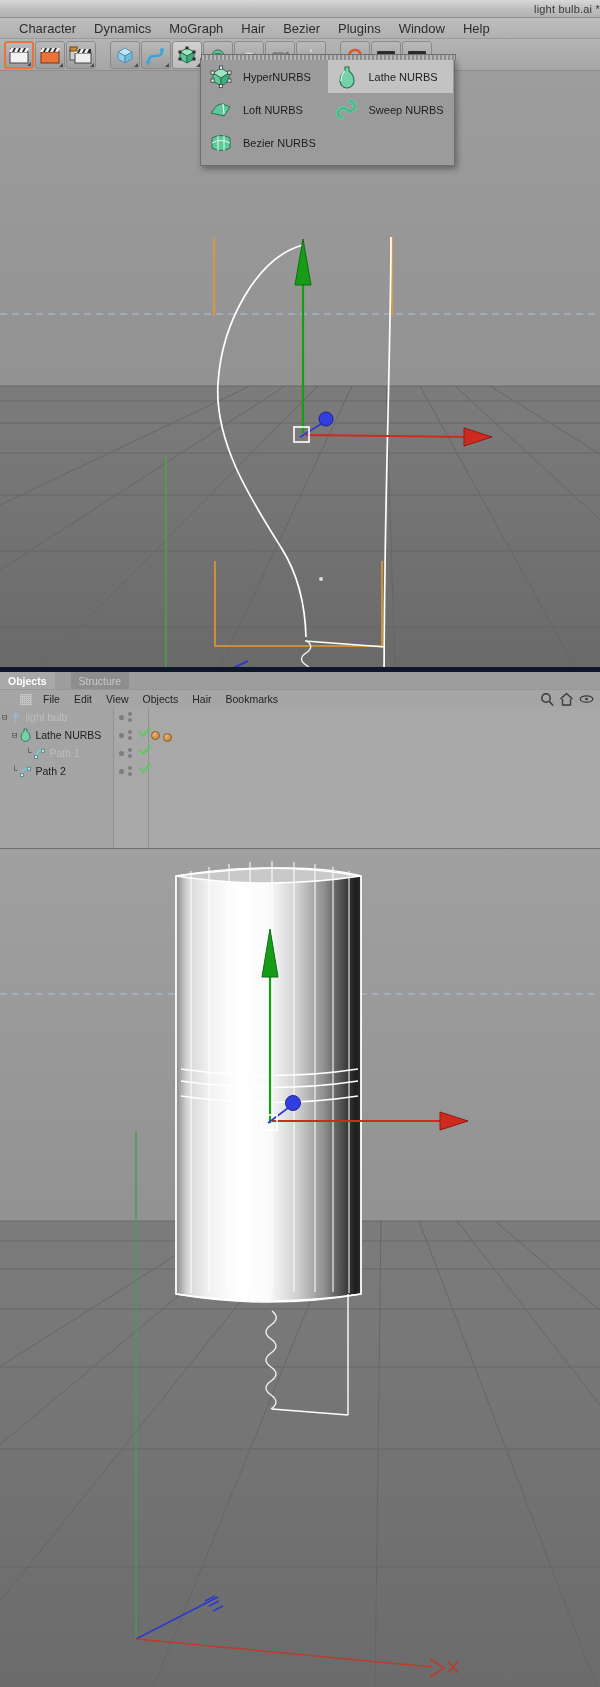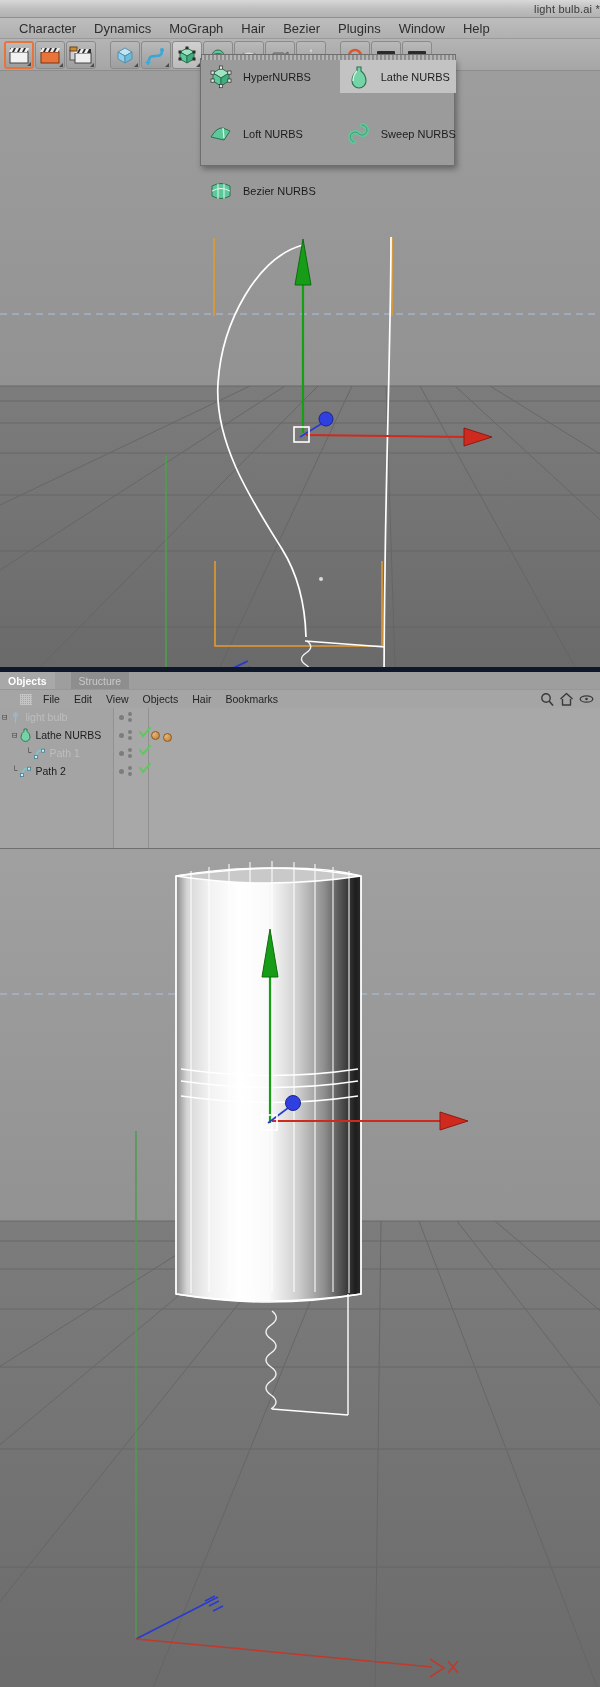--- a/index.html
+++ b/index.html
@@ -71,21 +71,20 @@
     left: 200px; top: 58px;
     width: 255px; height: 108px;
     background: #9b9b9b;
     border: 1px solid #6e6e6e;
     box-shadow: 2px 3px 6px rgba(0,0,0,.35);
     z-index: 40;
     display: grid;
     grid-template-columns: 1fr 1fr;
     grid-auto-rows: 33.33px;
     padding: 1px;
-    gap: 24px;
   }
   .palette::before {
     content: ""; position: absolute; left: 0; top: -5px;
     width: 100%; height: 5px;
     background: repeating-linear-gradient(90deg,#b5b5b5 0 2px,#8e8e8e 2px 4px);
     border: 1px solid #6e6e6e; border-bottom: none;
   }
   .pal-item {
     display: flex; align-items: center; gap: 9px;
     padding-left: 6px; cursor: default;

